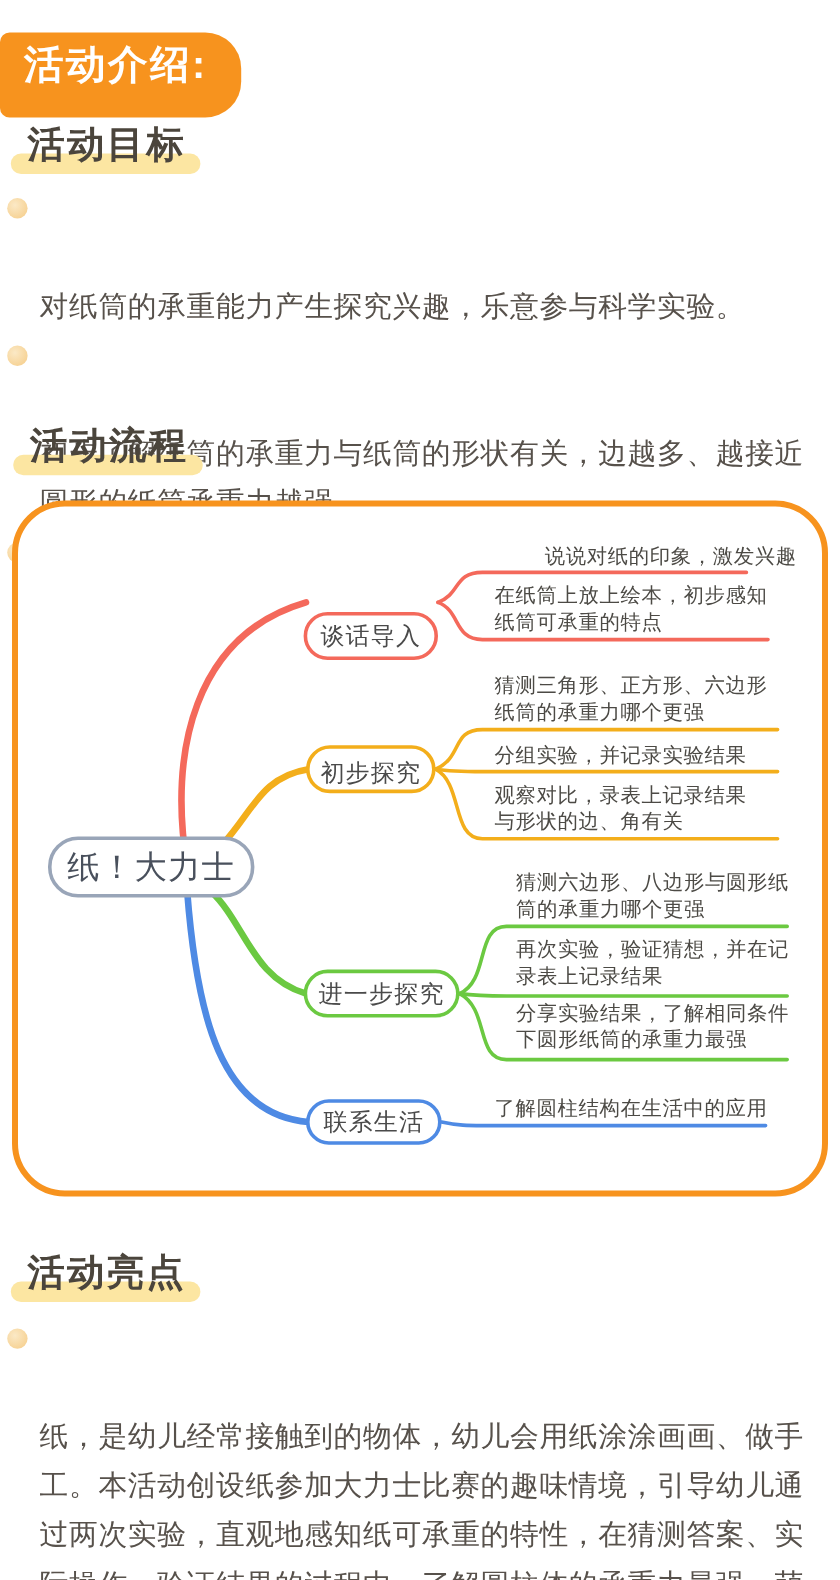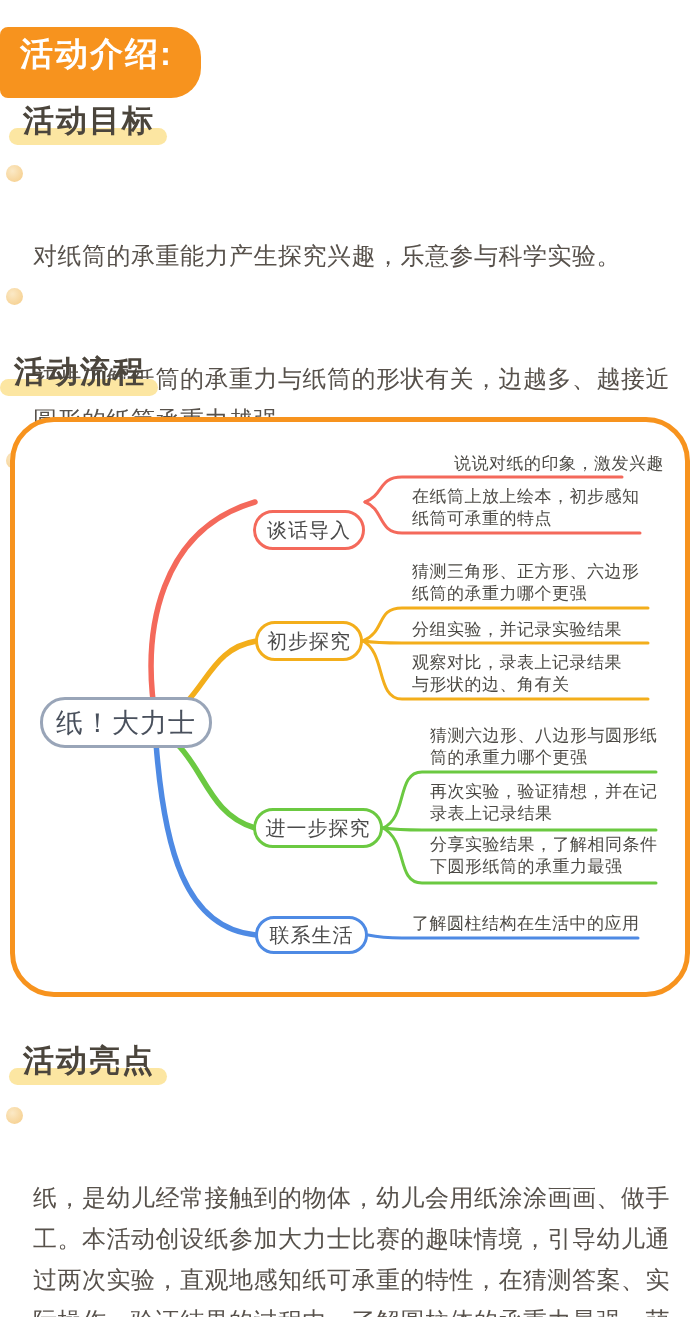--- a/index.html
+++ b/index.html
@@ -37,21 +37,21 @@
   .mm-border{position:absolute;inset:0;border:5px solid var(--orange);border-radius:44px;background:#fff;}
   .mm-lines{position:absolute;inset:0;width:680px;height:580px;}
   .mm-lines path{fill:none;stroke-linecap:round;}
   .st-red{stroke:var(--red);} .st-yellow{stroke:var(--yellow);}
   .st-green{stroke:var(--green);} .st-blue{stroke:var(--blue);}
   .w-main{stroke-width:5.5px;} .w-sub{stroke-width:3px;}
 
   .pill{position:absolute;display:flex;align-items:center;justify-content:center;
     background:#fff;border-radius:21px;font-size:20px;color:#4a4a4a;letter-spacing:1px;}
   .pill.red{border:3px solid var(--red);margin-top:28px;}
-  .pill.yellow{border:3px solid var(--yellow);}
+  .pill.yellow{border:3px solid var(--yellow);align-items:flex-end;}
   .pill.green{border:3px solid var(--green);}
   .pill.blue{border:3px solid var(--blue);text-align:center;}
   .root-node{position:absolute;left:30px;top:280px;width:172px;height:51px;
     display:flex;align-items:center;justify-content:center;background:#fff;
     border:3px solid var(--node-border);border-radius:25px;font-size:27px;
     color:#49505c;letter-spacing:1px;}
 
   .leaf{position:absolute;left:402px;width:252px;font-size:17px;line-height:22px;
     letter-spacing:0.5px;color:var(--leaf);white-space:pre-line;}
   .leaf.g{left:420px;width:240px;}
@@ -78,21 +78,21 @@
       <span class="dot"></span>
       <span>初步了解纸筒的承重力与纸筒的形状有关，边越多、越接近
 圆形的纸筒承重力越强。</span>
     </li>
     <li>
       <span class="dot"></span>
       <span>积极动手探究几种不同形状纸筒的承重力，并做记录。</span>
     </li>
   </ul>
 
-  <h2 class="sec-title" style="left:14px;top:351px;">
+  <h2 class="sec-title" style="left:25px;top:351px;">
     <span class="hl"></span>
     <span class="t">活动流程</span>
   </h2>
 
   <div class="mindmap">
     <div class="mm-border"></div>
 
     <svg class="mm-lines" viewBox="0 0 680 580">
 
       <path class="st-red w-main" d="M 146 305 C 130 210 152 112 245 85"></path>

